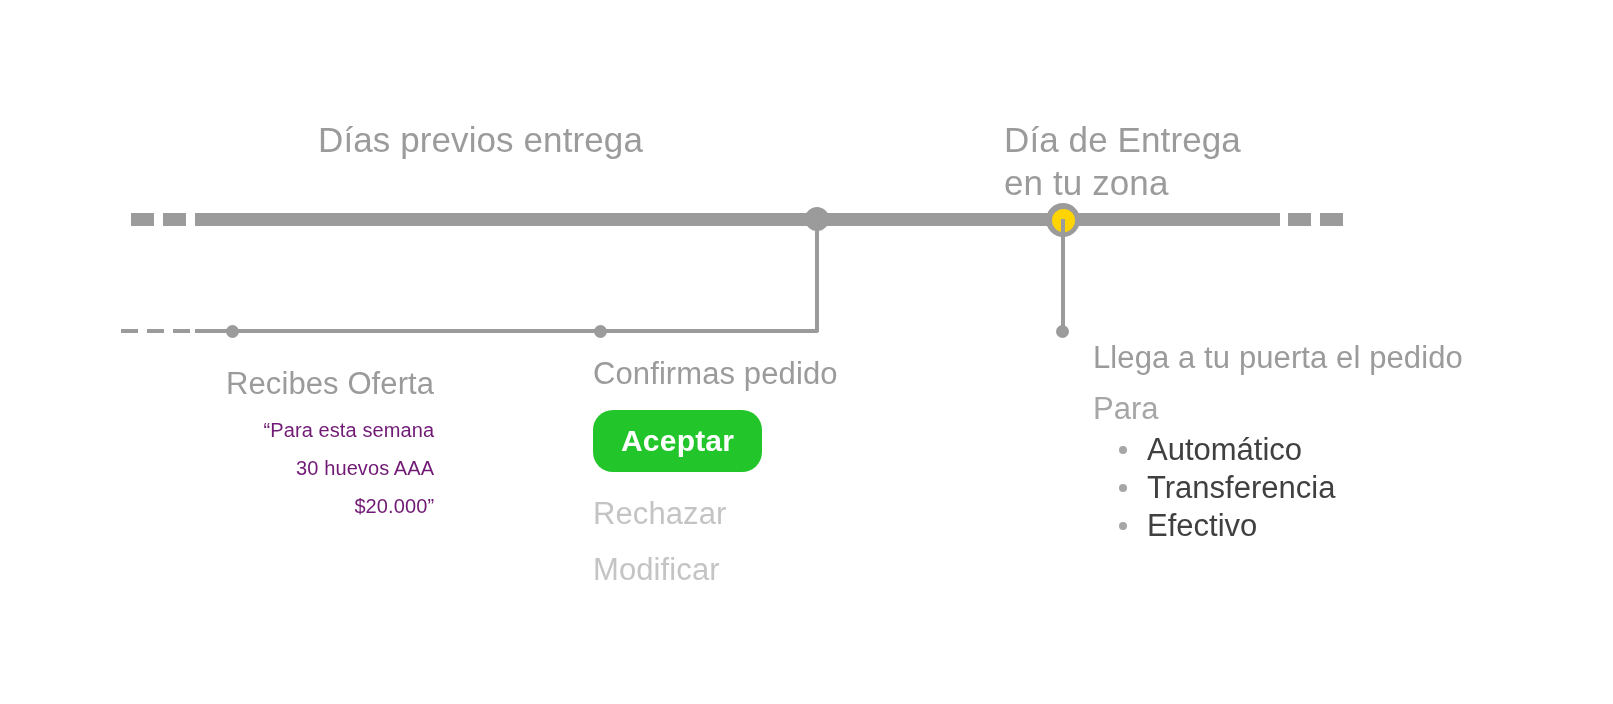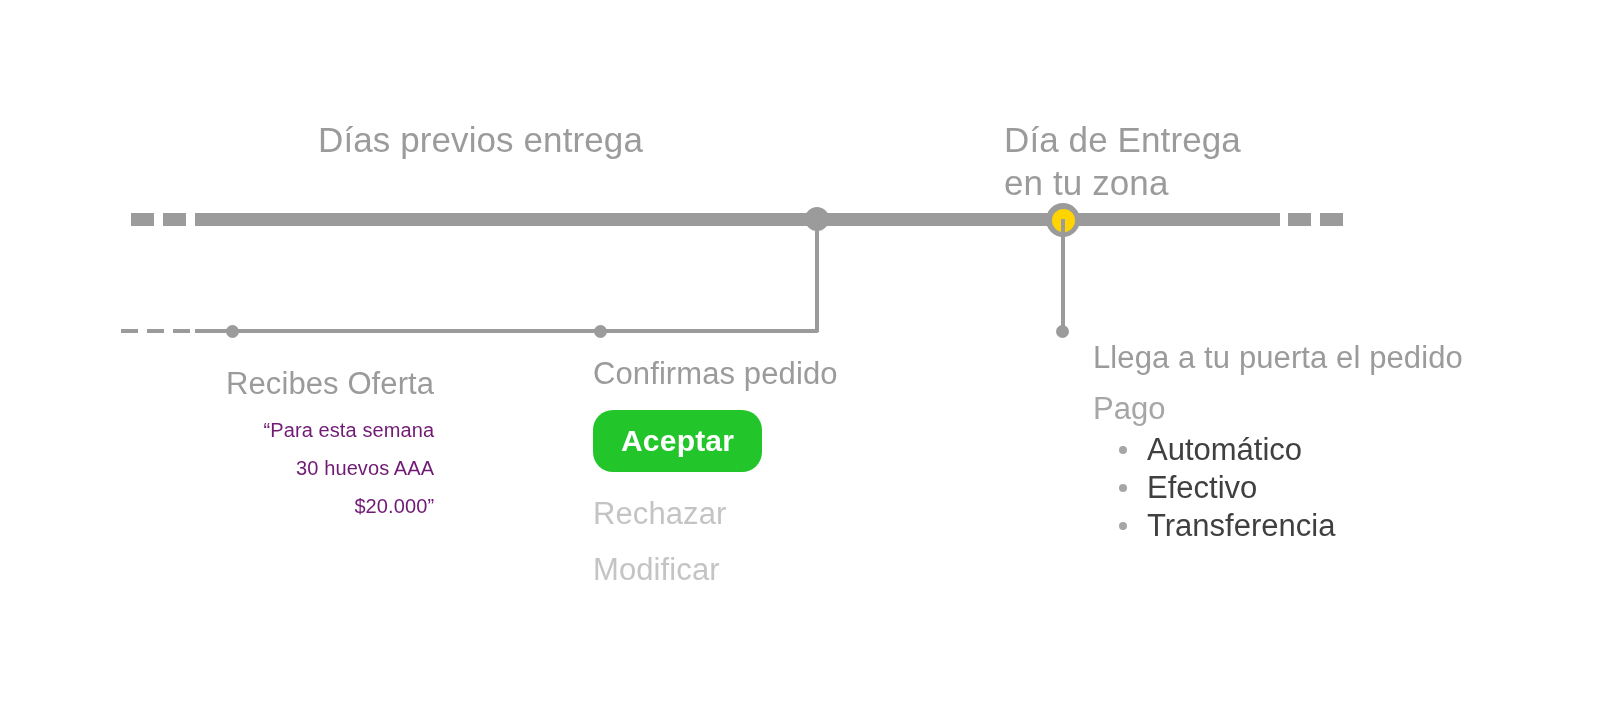--- a/index.html
+++ b/index.html
@@ -271,31 +271,31 @@
     <button class="btn-primary" id="btn-aceptar">Aceptar</button>
 
     <button class="btn-ghost" id="btn-rechazar">Rechazar</button>
 
     <button class="btn-ghost" id="btn-modificar">Modificar</button>
   </div>
 
   <div class="step-col" id="step-col-llega">
     <div class="step-title">Llega a tu puerta el pedido</div>
 
-    <div class="pay-label">Pago</div>
+    <div class="pay-label">Para</div>
 
     <ul class="pay-list">
       <li>
         <span class="bullet"></span>
         <span>Automático</span>
       </li>
       <li>
         <span class="bullet"></span>
-        <span>Efectivo</span>
+        <span>Transferencia</span>
       </li>
       <li>
         <span class="bullet"></span>
-        <span>Transferencia</span>
+        <span>Efectivo</span>
       </li>
     </ul>
   </div>
 
 </div>
 
 </body></html>

